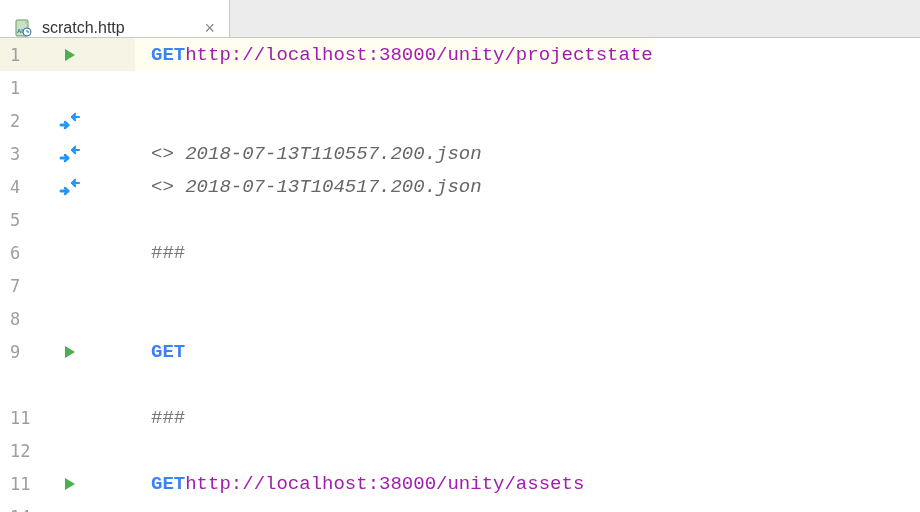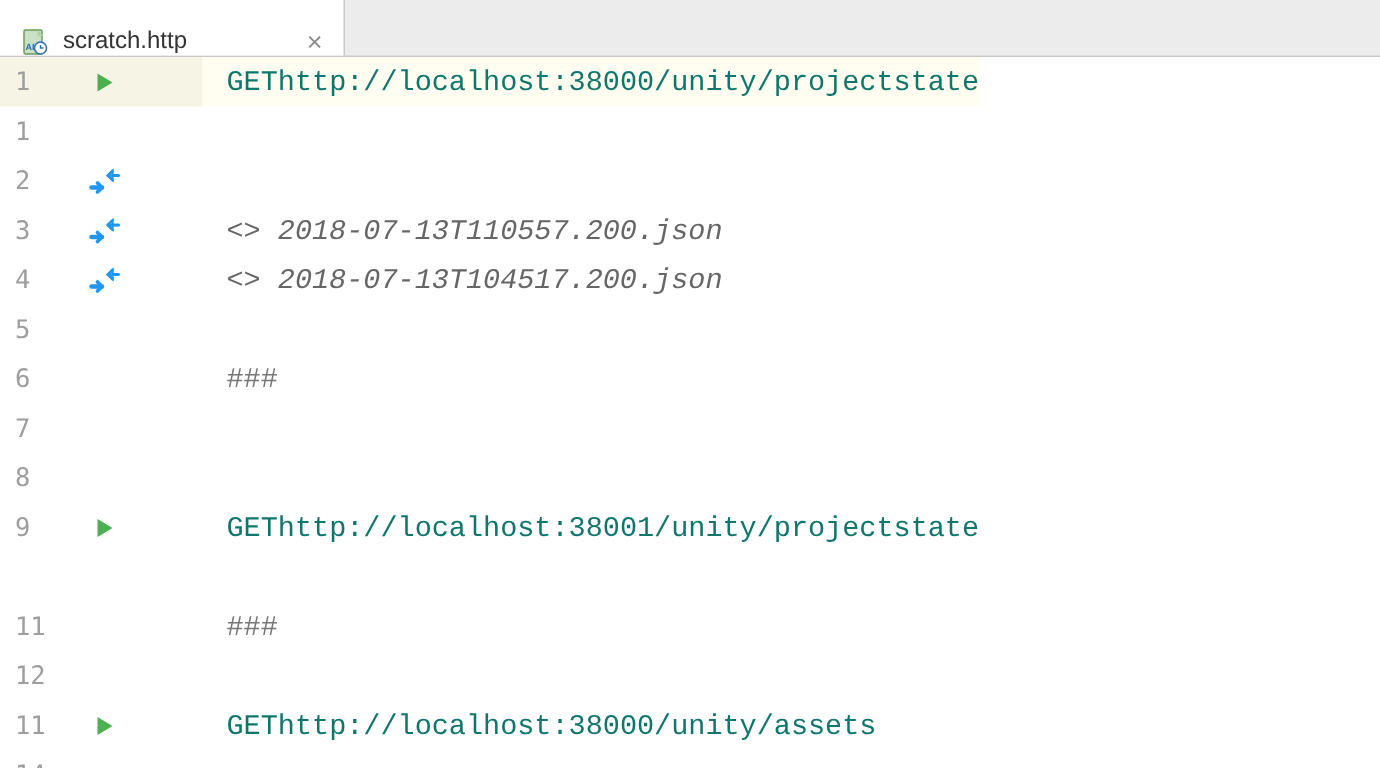--- a/index.html
+++ b/index.html
@@ -90,25 +90,25 @@
       flex: 1;
       padding-left: 16px;
       font-family: Menlo, Monaco, 'Courier New', monospace;
       font-size: 19px;
       white-space: pre;
       display: flex;
       align-items: center;
       height: 100%;
     }
     .method {
-      color: #0f766e;
-      font-weight: normal;
+      color: #3b82f6;
+      font-weight: bold;
     }
     .url {
-      color: #0f766e;
+      color: #a21caf;
     }
     .response-link {
       color: #666;
       font-style: italic;
     }
     .separator {
       color: #777;
     }
     .rows { display: block; }
     .row { display: flex; }
@@ -226,21 +226,21 @@
       </div>
       <div class="row line">
         <div class="gutter-cell">
           <span class="line-number">9</span>
           <span class="gutter-icon">
             <svg width="16" height="16" viewBox="0 0 16 16">
               <path d="M3 2 L13 8 L3 14 Z" fill="#4caf50"></path>
             </svg>
           </span>
         </div>
-        <div class="code-cell"><span class="method">GET</span> <span class="url">http://localhost:38001/unity/projectstate</span></div>
+        <div class="code-cell"><span class="method">GET</span> </div>
       </div>
       <div class="row line">
         <div class="code-cell"></div>
       </div>
       <div class="row line">
         <div class="gutter-cell">
           <span class="line-number">11</span>
           <span class="gutter-icon"></span>
         </div>
         <div class="code-cell"><span class="separator">###</span></div>

